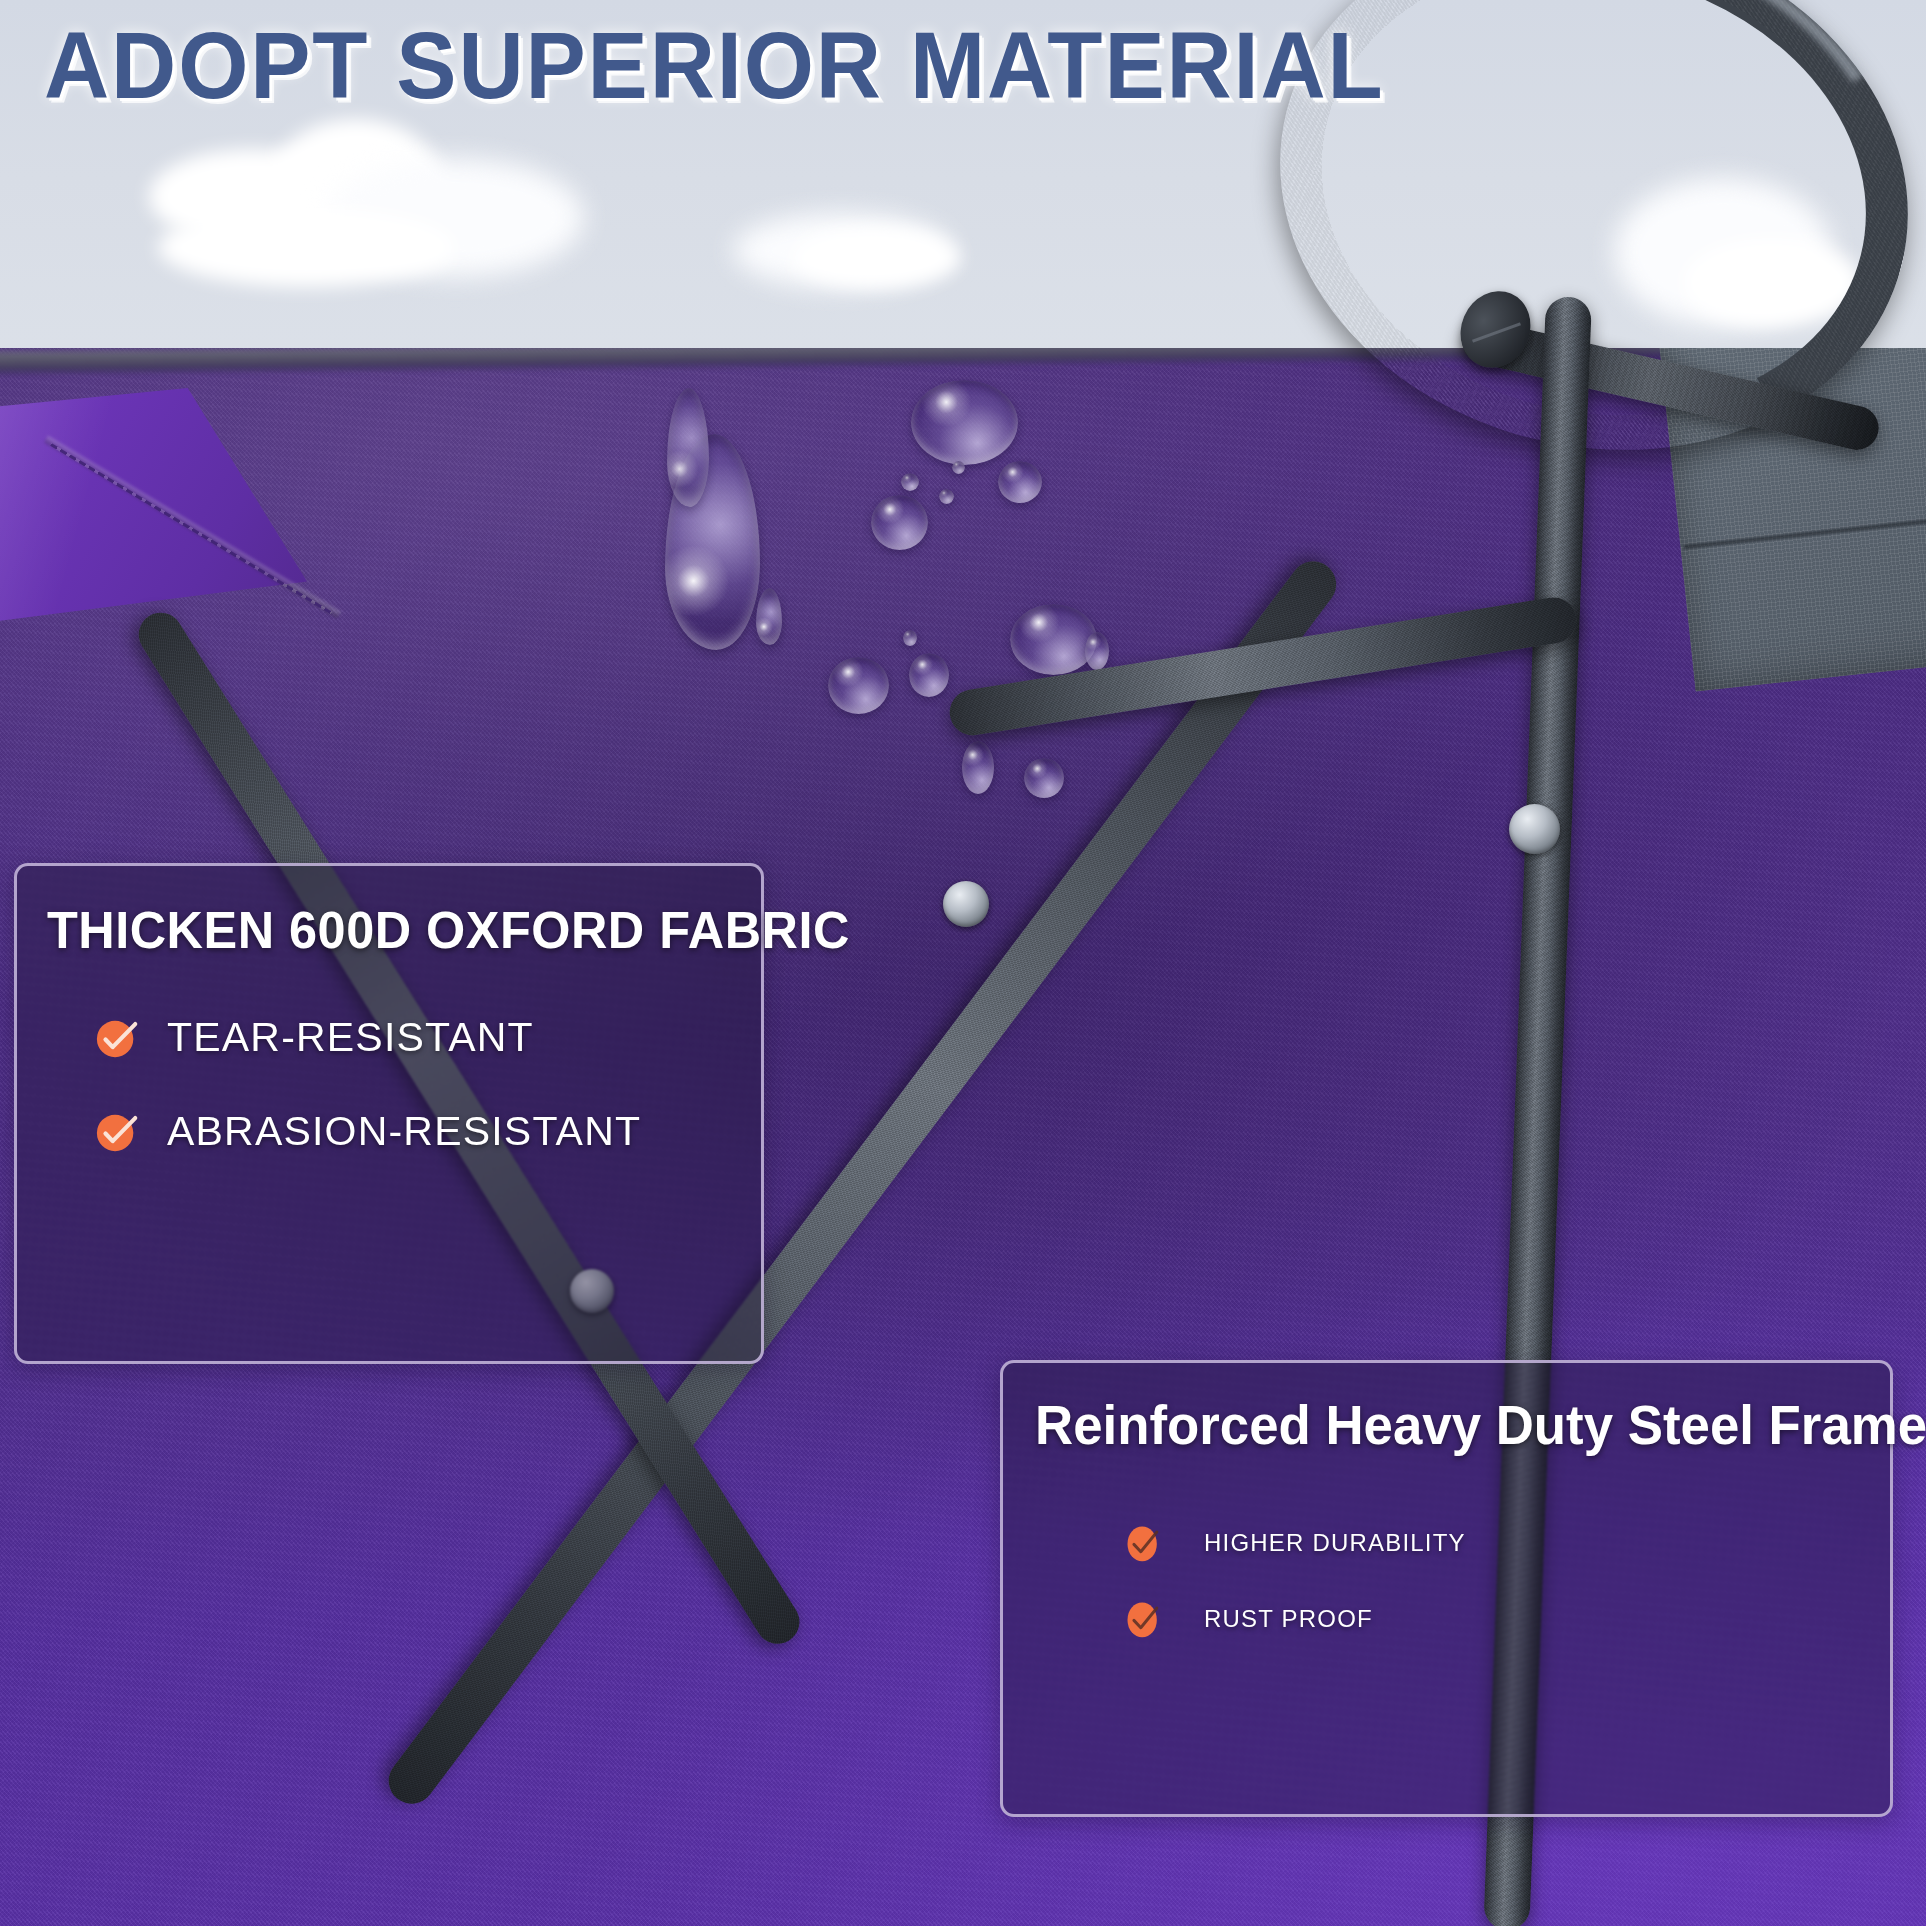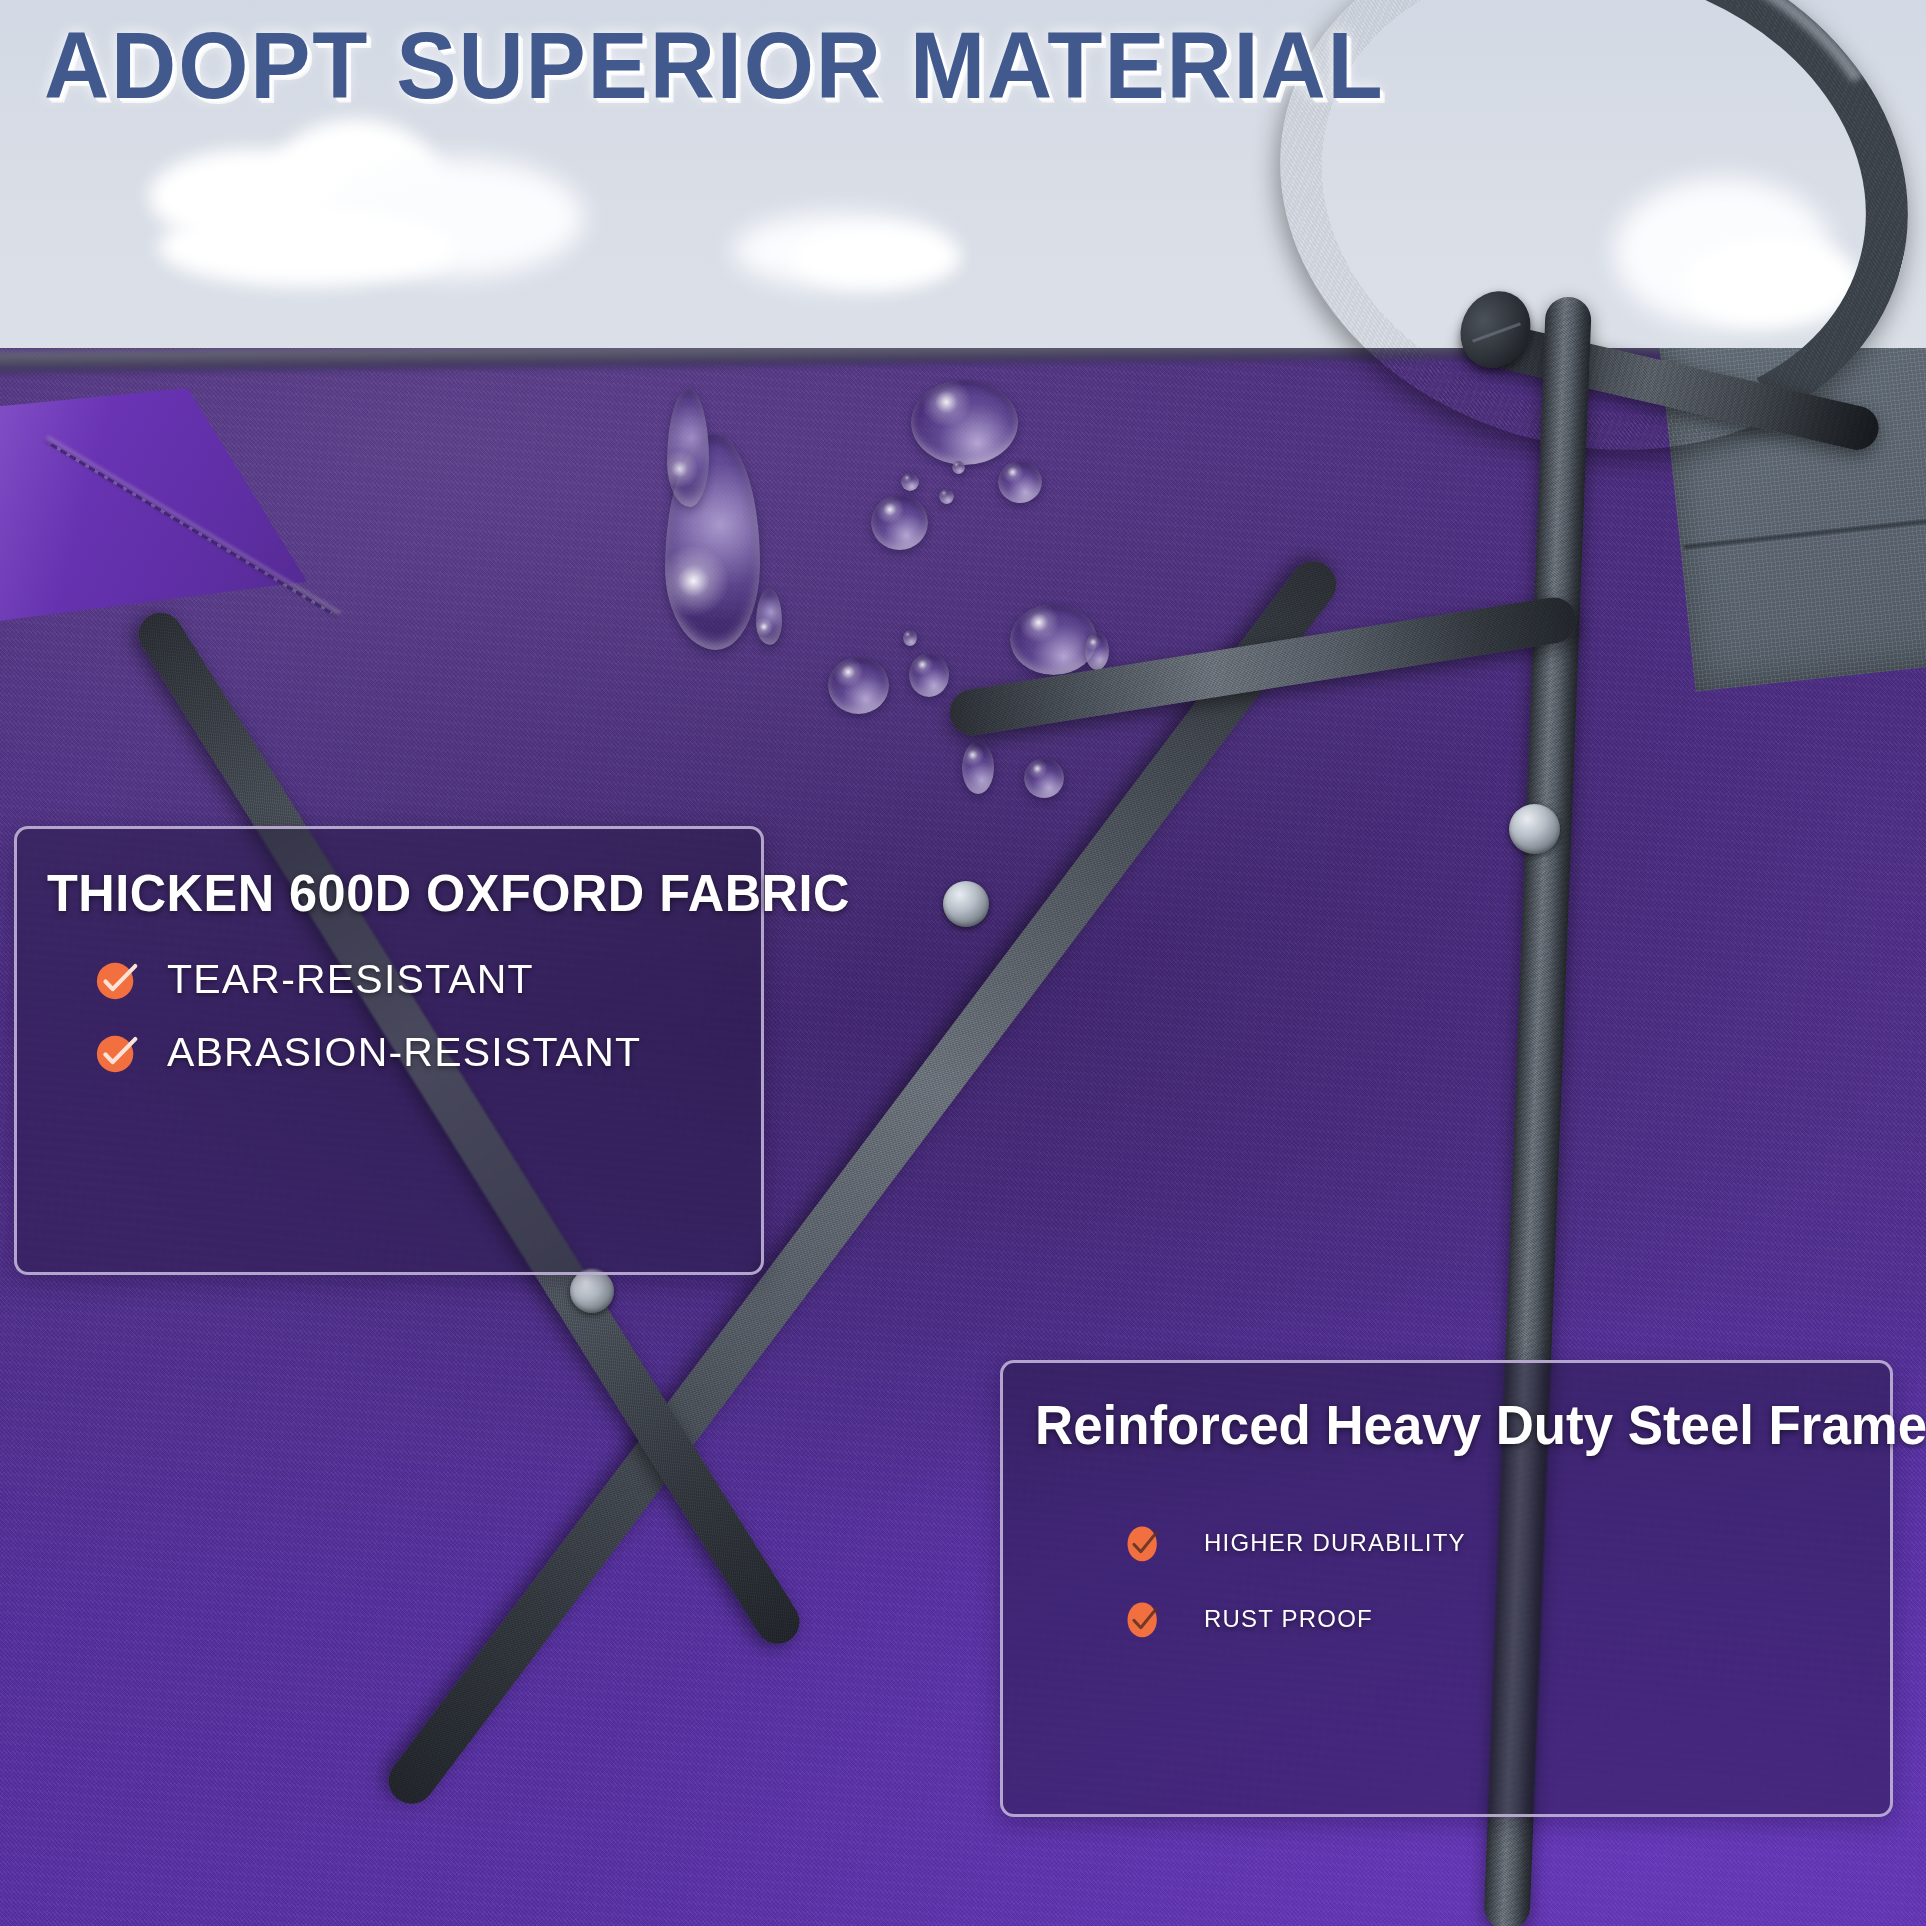--- a/index.html
+++ b/index.html
@@ -216,21 +216,21 @@
     font-size:55px;font-weight:700;letter-spacing:0px;
     font-family:"Liberation Sans Narrow","Liberation Sans",sans-serif;
     transform:scaleX(.96);transform-origin:left center;
   }
 
   .bullets{position:absolute;display:flex;flex-direction:column;}
   #box1 .bullets{left:77px;top:127px;gap:26px;}
   #box2 .bullets{left:119px;top:158px;gap:32px;}
 
   .bullet{display:flex;align-items:center;}
-  #box1 .bullet{gap:27px;}
+  #box1 .bullet{gap:27px;margin-top:21px;}
   #box2 .bullet{gap:38px;}
 
   .check-icon{flex:0 0 auto;display:block;}
   #box1 .check-icon{width:46px;height:46px;}
   #box2 .check-icon{width:44px;height:44px;}
 
   .bullet-label{
     color:#ffffff;white-space:nowrap;
     font-family:"Liberation Sans",sans-serif;
     font-weight:400;letter-spacing:1.2px;
@@ -303,21 +303,21 @@
   <div class="tube" style="left:149px;top:594px;width:1208px;height:44px;transform:rotate(58deg);transform-origin:left center;"></div>
 
   <div class="tube" style="left:950px;top:693px;width:634px;height:46px;transform:rotate(-9deg);transform-origin:left center;"></div>
 
   <div class="rivet" style="left:943px;top:881px;width:46px;height:46px;"></div>
   <div class="rivet" style="left:1509px;top:804px;width:51px;height:50px;"></div>
   <div class="rivet" style="left:570px;top:1269px;width:44px;height:44px;"></div>
 
   <div class="title">ADOPT SUPERIOR MATERIAL</div>
 
-  <div class="callout" id="box1" style="left:14px;top:826px;width:750px;height:449px;padding-left:12px;">
+  <div class="callout" id="box1" style="left:14px;top:863px;width:750px;height:501px;padding-left:12px;">
     <div class="callout-title">THICKEN 600D OXFORD FABRIC</div>
     <div class="bullets">
 
       <div class="bullet">
         <svg class="check-icon" viewBox="0 0 48 48">
           <circle cx="22" cy="25" r="19" fill="#F2703F"></circle>
           <path d="M12 25.5 L19.5 33.5 L43 9.5" fill="none" stroke="#FBE3D7" stroke-width="4.4" stroke-linecap="round" stroke-linejoin="round"></path>
         </svg>
         <span class="bullet-label">TEAR-RESISTANT</span>
       </div>

